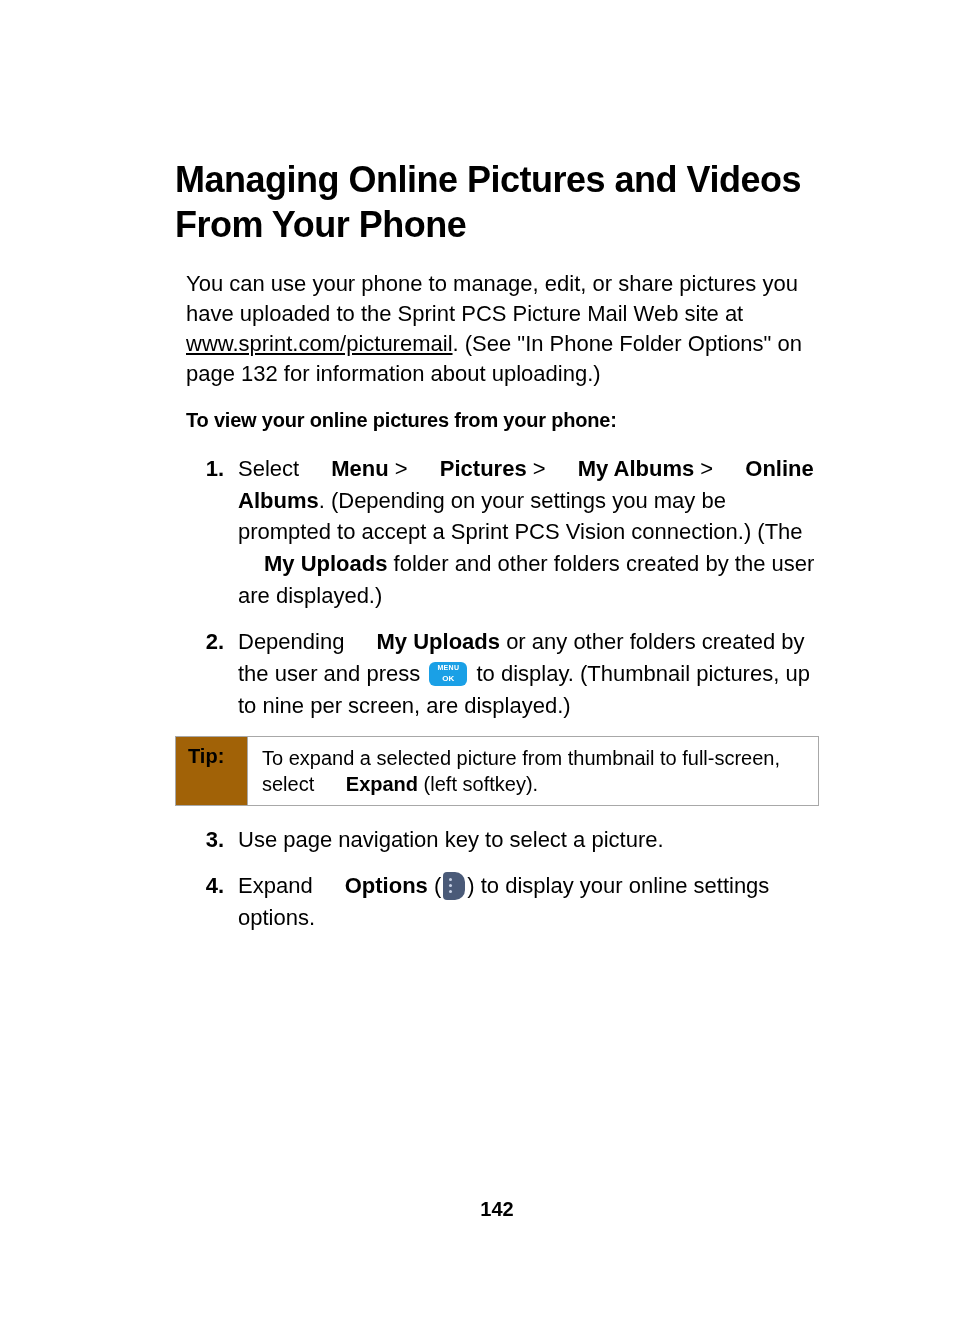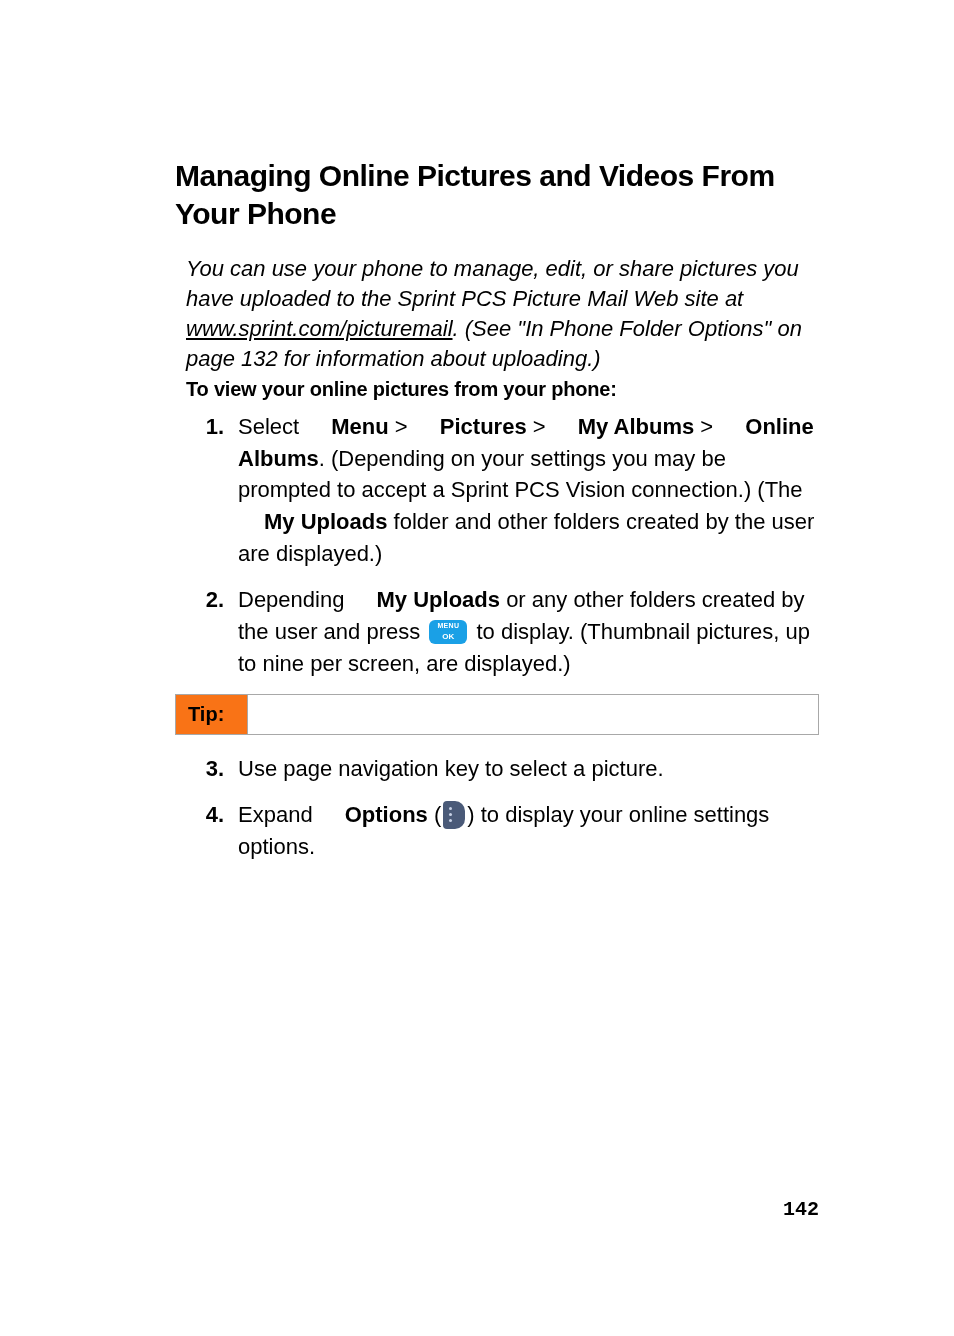--- a/index.html
+++ b/index.html
@@ -10,42 +10,41 @@
     body {
       width: 954px;
       height: 1336px;
       background: #fff;
       font-family: "Myriad Pro", "Segoe UI", Arial, sans-serif;
       color: #000;
       position: relative;
       padding: 157px 135px 0 175px;
     }
     .heading {
-      font-size: 30px;
+      font-size: 36px;
       font-weight: 700;
       line-height: 1.25;
       margin-bottom: 22px;
       letter-spacing: -0.5px;
     }
     .intro {
       font-size: 22px;
       line-height: 1.36;
       margin-left: 11px;
-      margin-bottom: 4px;
-      font-style: italic;
+      margin-bottom: 20px;
     }
     .intro a {
       color: #000;
       text-decoration: underline;
     }
     .subhead {
       font-size: 20px;
       font-weight: 700;
       margin-left: 11px;
-      margin-bottom: 10px;
+      margin-bottom: 21px;
       letter-spacing: -0.2px;
     }
     ol.steps {
       list-style: none;
       margin-left: 11px;
     }
     ol.steps li {
       display: flex;
       font-size: 22px;
       line-height: 1.45;
@@ -118,43 +117,42 @@
       background: #c8d2e6;
       border-radius: 50%;
       box-shadow: 0 6px 0 #c8d2e6, 0 12px 0 #c8d2e6;
     }
     .tip-box {
       display: flex;
       border: 1px solid #a8a8a8;
       margin: 14px 0 18px 0;
     }
     .tip-label {
-      background: #f97316;
+      background: #a16207;
       font-weight: 700;
       font-size: 20px;
       padding: 8px 10px 8px 12px;
       border-right: 1px solid #a8a8a8;
       width: 72px;
       flex-shrink: 0;
     }
     .tip-body {
       font-size: 20px;
       line-height: 1.3;
       padding: 8px 14px 8px 14px;
     }
     .footer {
       position: absolute;
       bottom: 115px;
       left: 175px;
       right: 135px;
       display: flex;
-      justify-content: flex-end;
-      font-size: 20px;
-      font-weight: 700;
-      font-family: Liberation Mono, monospace;
+      justify-content: center;
+      font-size: 20px;
+      font-weight: 700;
     }
   </style>
 </head>
 <body>
 
 <h2 class="heading">Managing Online Pictures and Videos From Your Phone</h2>
 
 <p class="intro">
   <span>You can use your phone to manage, edit, or share pictures you have uploaded to the Sprint PCS Picture Mail Web site at </span><a href="#">www.sprint.com/picturemail</a><span>. (See "In Phone Folder Options" on page 132 for information about uploading.)</span>
 </p>
@@ -171,20 +169,23 @@
   <li>
     <span class="num">2.</span>
     <span class="body">
       <span>Depending </span><span class="bold">My Uploads</span><span> or any other folders created by the user and press </span><span class="menu-ok"></span><span> to display. (Thumbnail pictures, up to nine per screen, are displayed.)</span>
     </span>
   </li>
 </ol>
 
 <div class="tip-box">
   <div class="tip-label">Tip:</div>
+  <div class="tip-body">
+    <span>To expand a selected picture from thumbnail to full-screen, select </span><span class="bold">Expand</span><span> (left softkey).</span>
+  </div>
 </div>
 
 <ol class="steps">
   <li>
     <span class="num">3.</span>
     <span class="body">Use page navigation key to select a picture.</span>
   </li>
   <li>
     <span class="num">4.</span>
     <span class="body">

